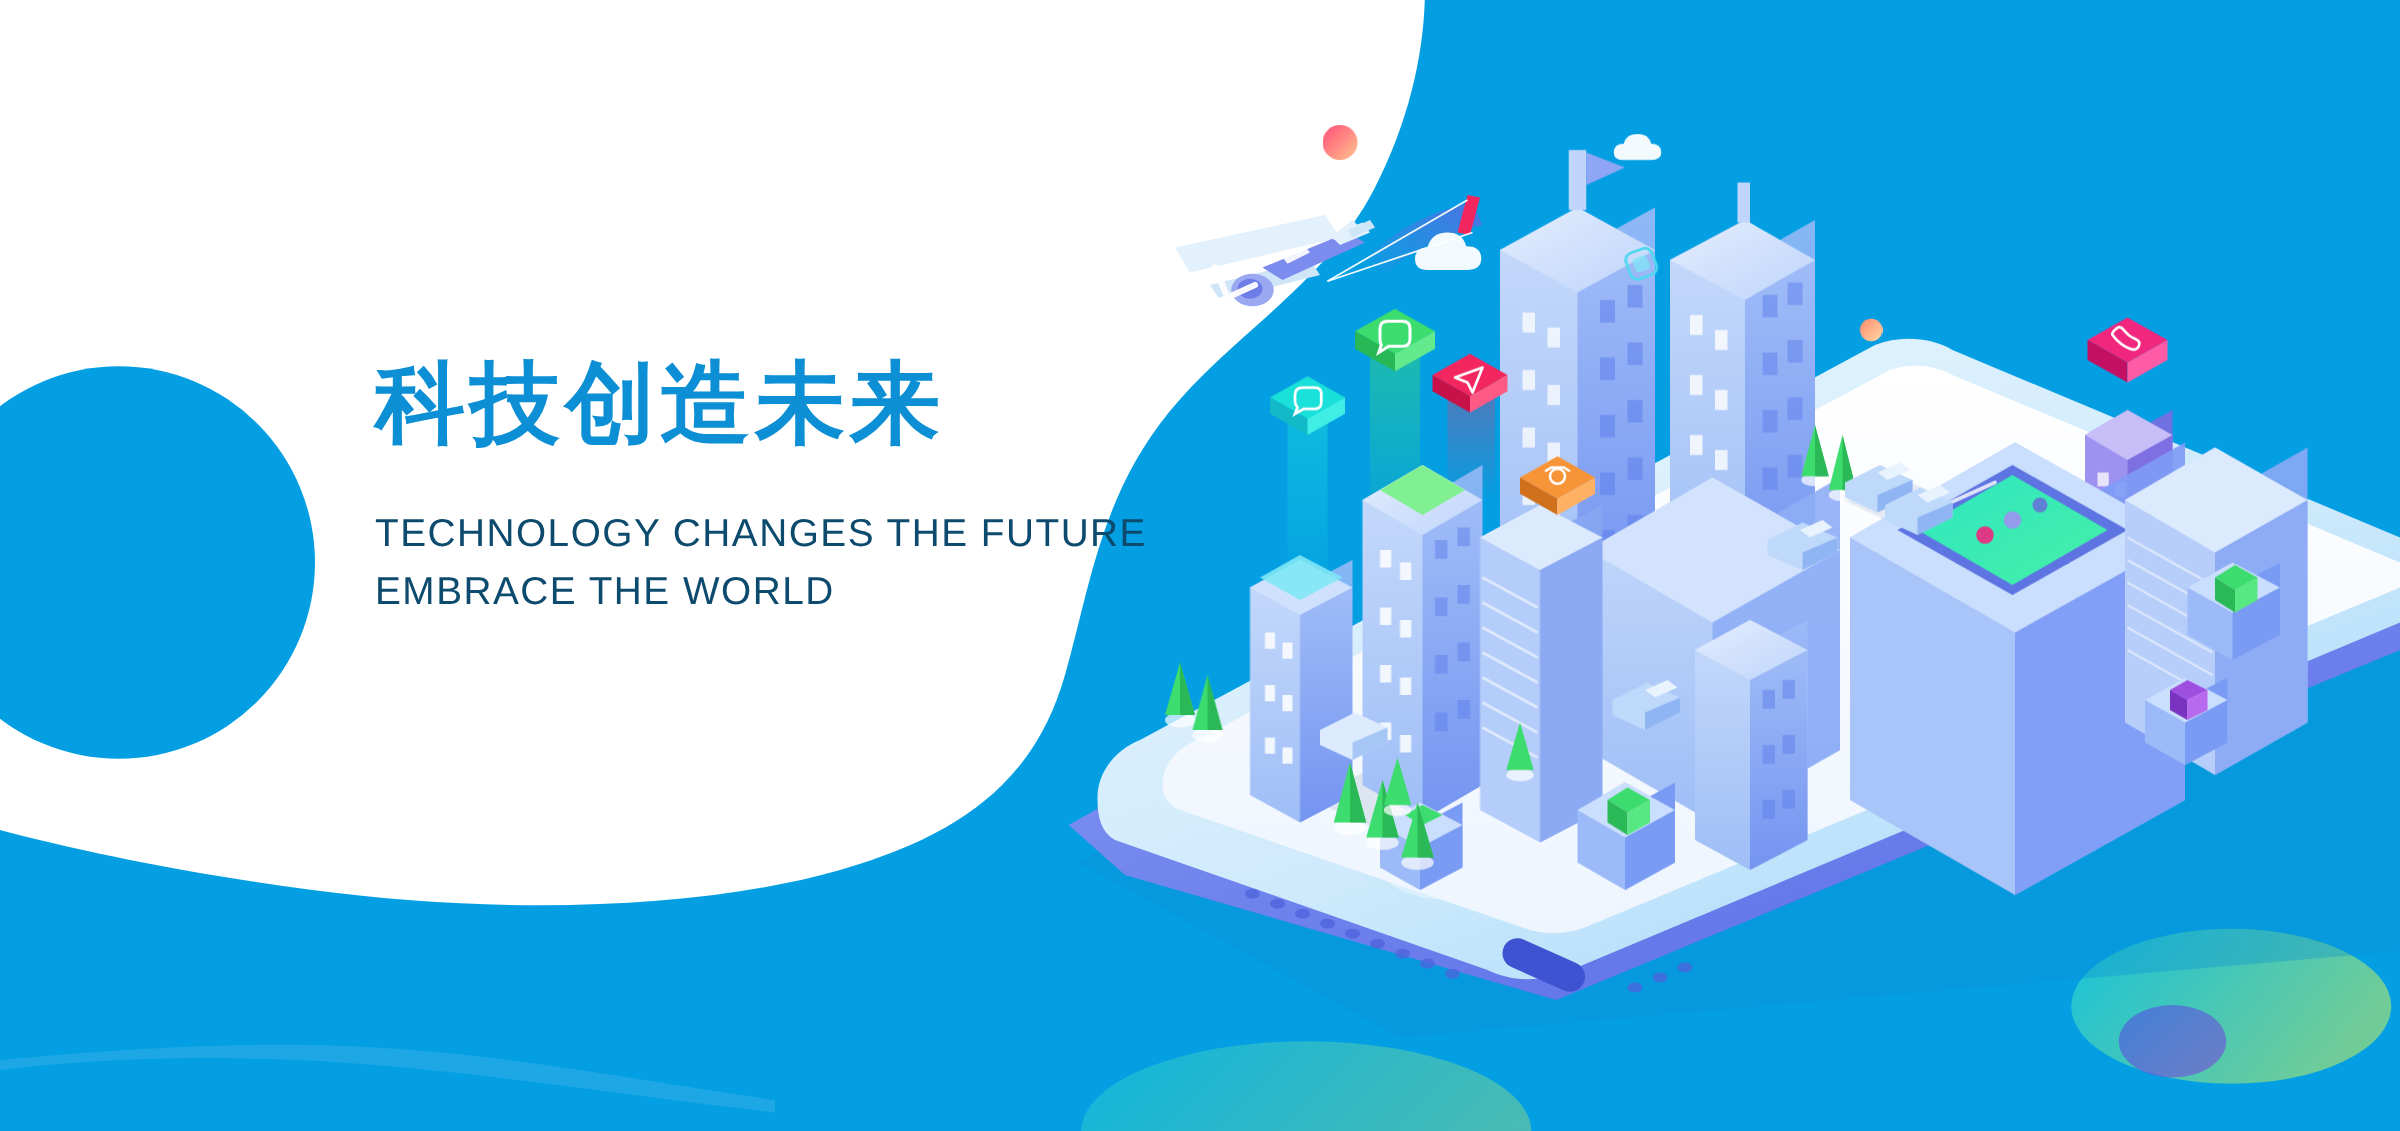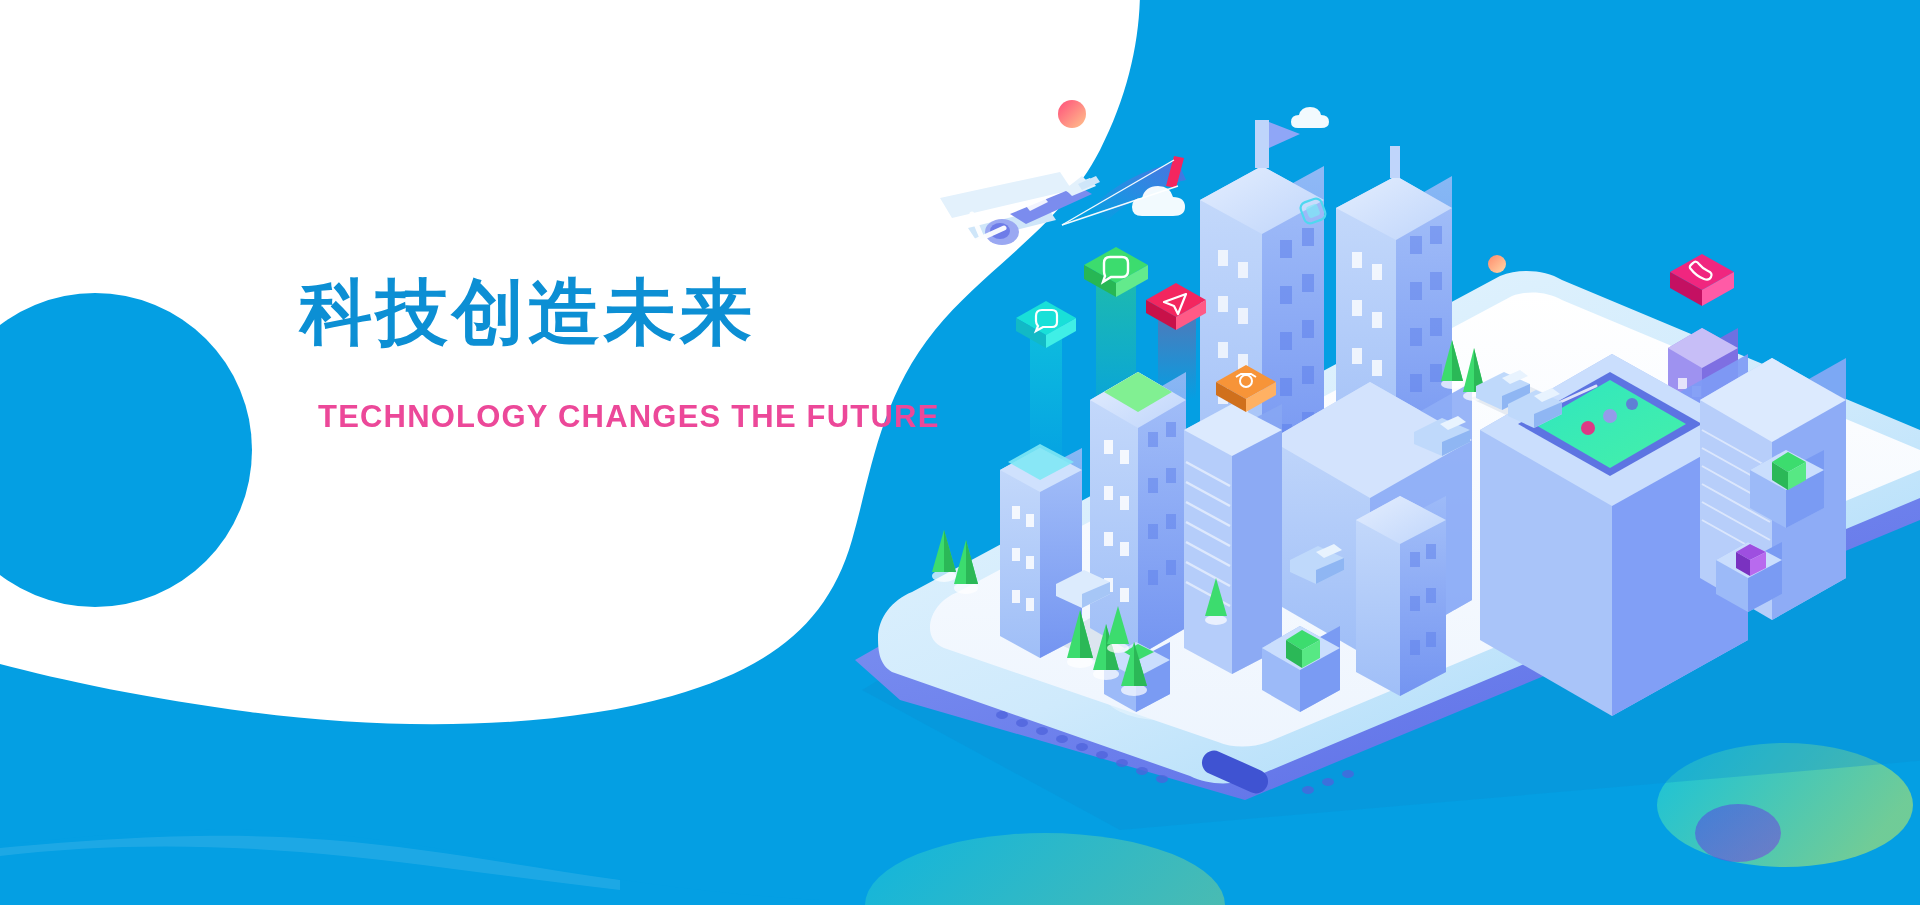--- a/index.html
+++ b/index.html
@@ -11,45 +11,45 @@
   }
   #banner{
     position:relative;width:1920px;height:905px;overflow:hidden;
     background:#ffffff;
   }
   .layer{position:absolute;top:0;left:0;width:1920px;height:905px;}
   svg.layer{display:block;}
 
   
   #copy{
-    position:absolute;left:300px;top:258px;width:560px;
+    position:absolute;left:300px;top:268px;width:560px;
     z-index:40;
   }
   .headline{
     font-family:"DejaVu Sans","Liberation Sans",sans-serif;
     font-weight:bold;
     font-size:72px;
     line-height:108px;
     letter-spacing:4px;
     color:#0C8FD4;
     white-space:nowrap;
     margin:0;
   }
   #subcopy{
     margin-top:28px;
   }
   .subline{
     font-family:"Liberation Sans","DejaVu Sans",sans-serif;
-    font-weight:700;
+    font-weight:400;
     font-size:31px;
     line-height:46px;
     letter-spacing:1.2px;
-    color:#ec4899;
+    color:#0c4a6e;
     white-space:nowrap;
-    margin:18px;
+    margin:0;
   }
 </style>
 </head>
 <body>
 
 <div id="banner">
 
   <svg class="layer" viewBox="0 0 1920 905" preserveAspectRatio="none">
     <defs>
       <linearGradient id="gTeal" x1="0" y1="0" x2="1" y2="0.4">
@@ -572,16 +572,17 @@
     <circle cx="1072" cy="114" r="14" fill="url(#gBalloon1)"></circle>
     <circle cx="1497" cy="264" r="9" fill="url(#gBalloon2)"></circle>
     <rect x="1302" y="200" width="22" height="22" rx="6" fill="none" stroke="#4FD8F0" stroke-width="2.2" transform="rotate(-20 1313 211)"></rect>
     <rect x="1307" y="205" width="12" height="12" rx="3" fill="#7FE8F5" opacity="0.7" transform="rotate(-20 1313 211)"></rect>
   </svg>
 
   <div id="copy">
     <h1 class="headline">科技创造未来</h1>
     <div id="subcopy">
       <p class="subline">TECHNOLOGY CHANGES THE FUTURE</p>
+      <p class="subline">EMBRACE THE WORLD</p>
     </div>
   </div>
 
 </div>
 
 </body></html>

